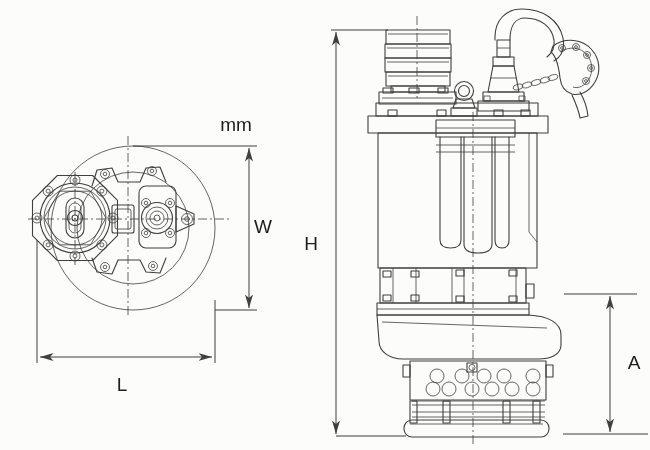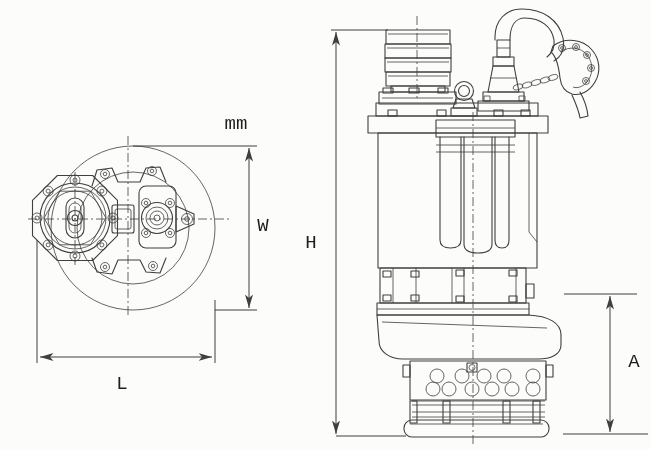--- a/index.html
+++ b/index.html
@@ -6,21 +6,21 @@
     --paper:#fcfcfa;
     --ink:#3f3f3f;
     --label:#1d1d1d;
   }
   html,body{margin:0;padding:0;background:var(--paper);}
   .stage{
     position:relative;
     width:650px;height:450px;
     background:var(--paper);
     overflow:hidden;
-    font-family:Liberation Mono, monospace;
+    font-family:Liberation Sans, sans-serif;
   }
   svg.drawing{position:absolute;left:0;top:0;color:var(--ink);}
   svg.drawing *{vector-effect:non-scaling-stroke;}
   .s  {stroke:currentColor;stroke-width:1.1;fill:none;stroke-linejoin:round;stroke-linecap:round;}
   .thin{stroke:currentColor;stroke-width:0.8;fill:none;}
   .cl {stroke:currentColor;stroke-width:0.8;fill:none;stroke-dasharray:9 3 2 3;}
   .dim{stroke:currentColor;stroke-width:1;fill:none;}
   .arrowhead{fill:var(--ink);stroke:none;}
   .dim-label{
     position:absolute;

